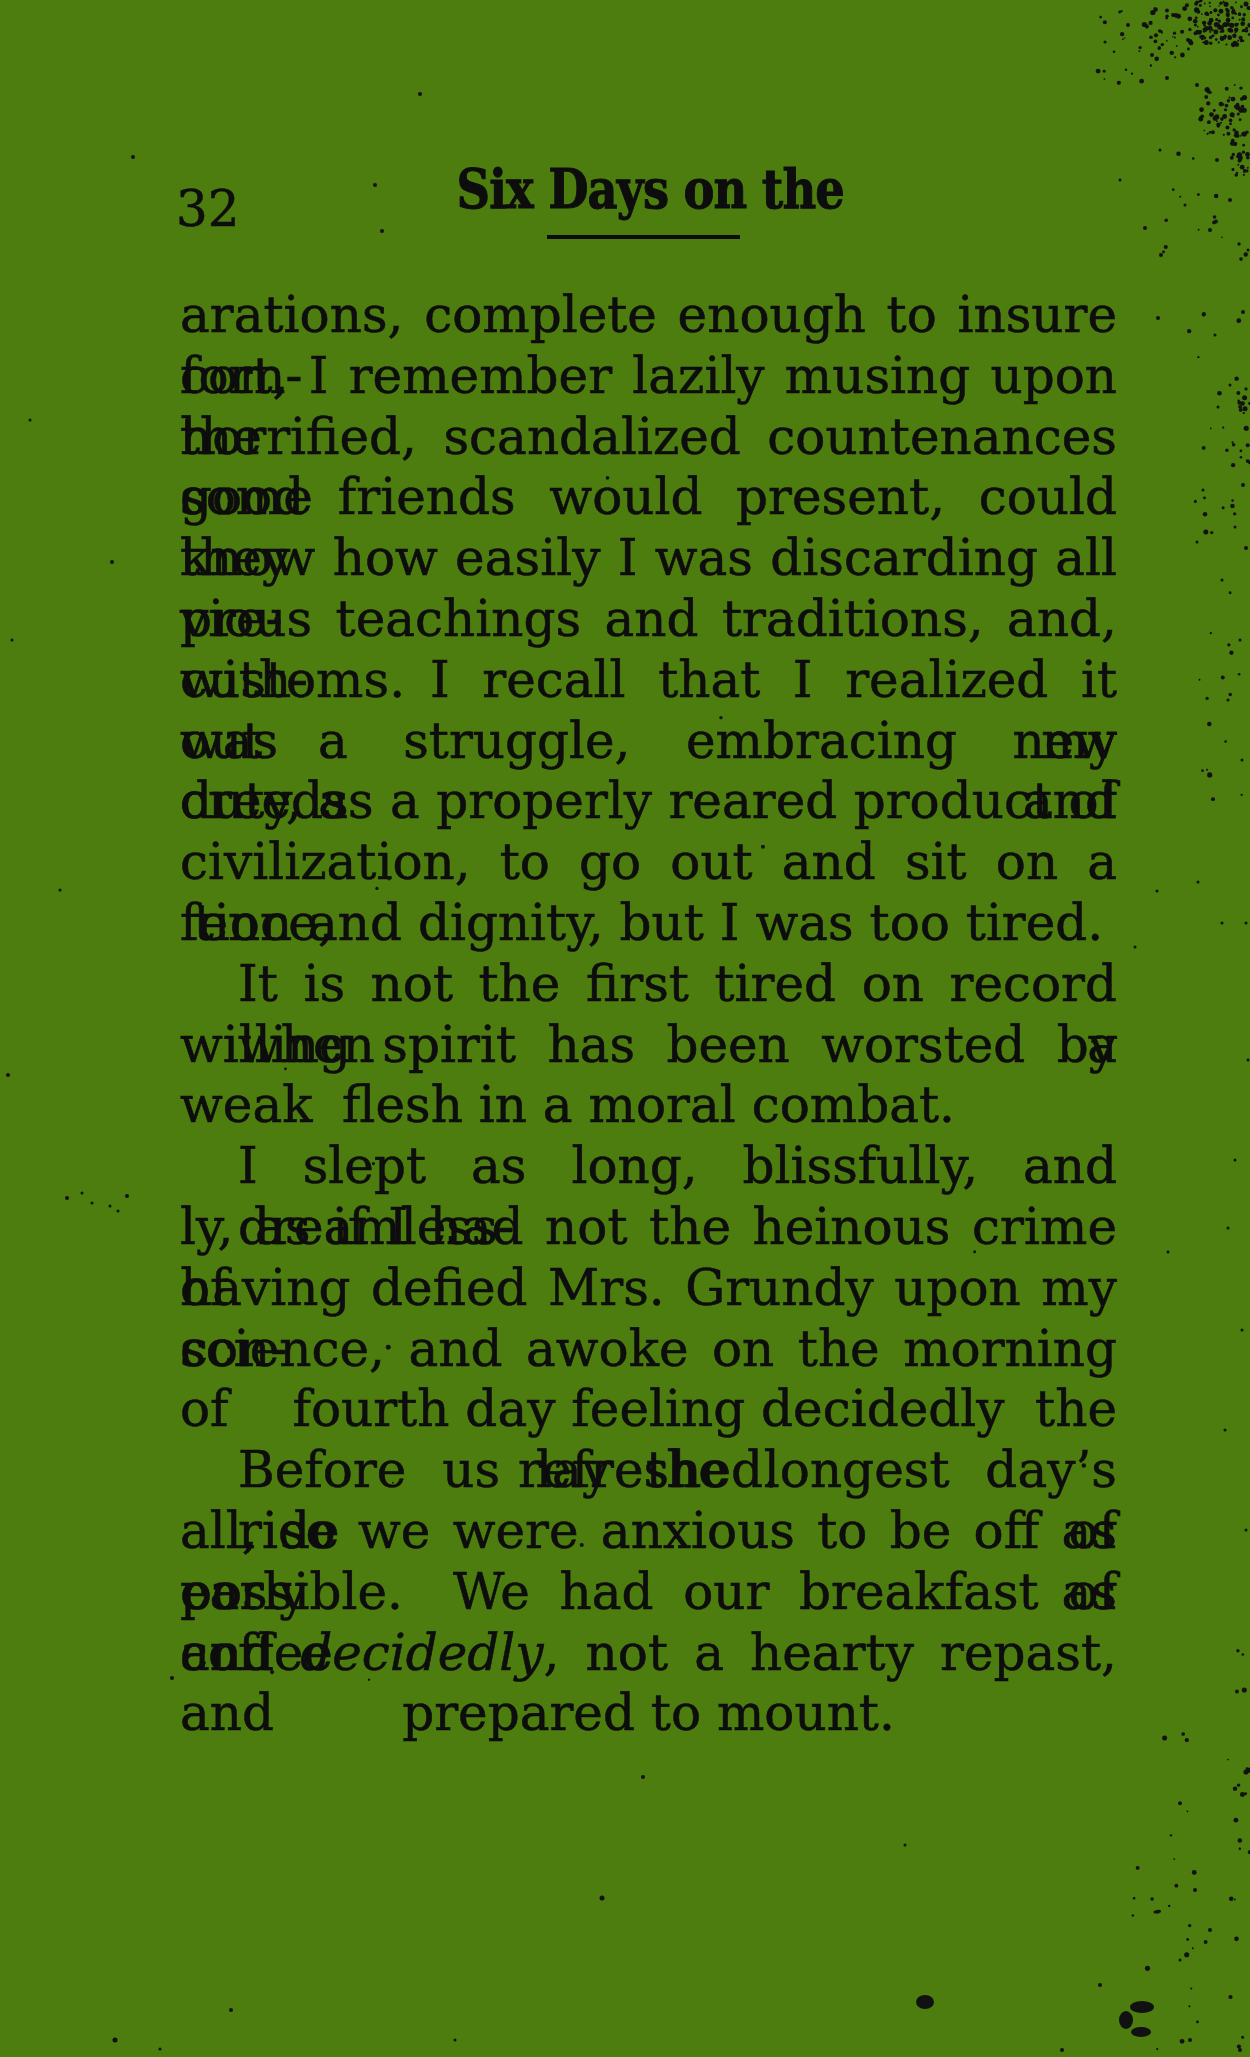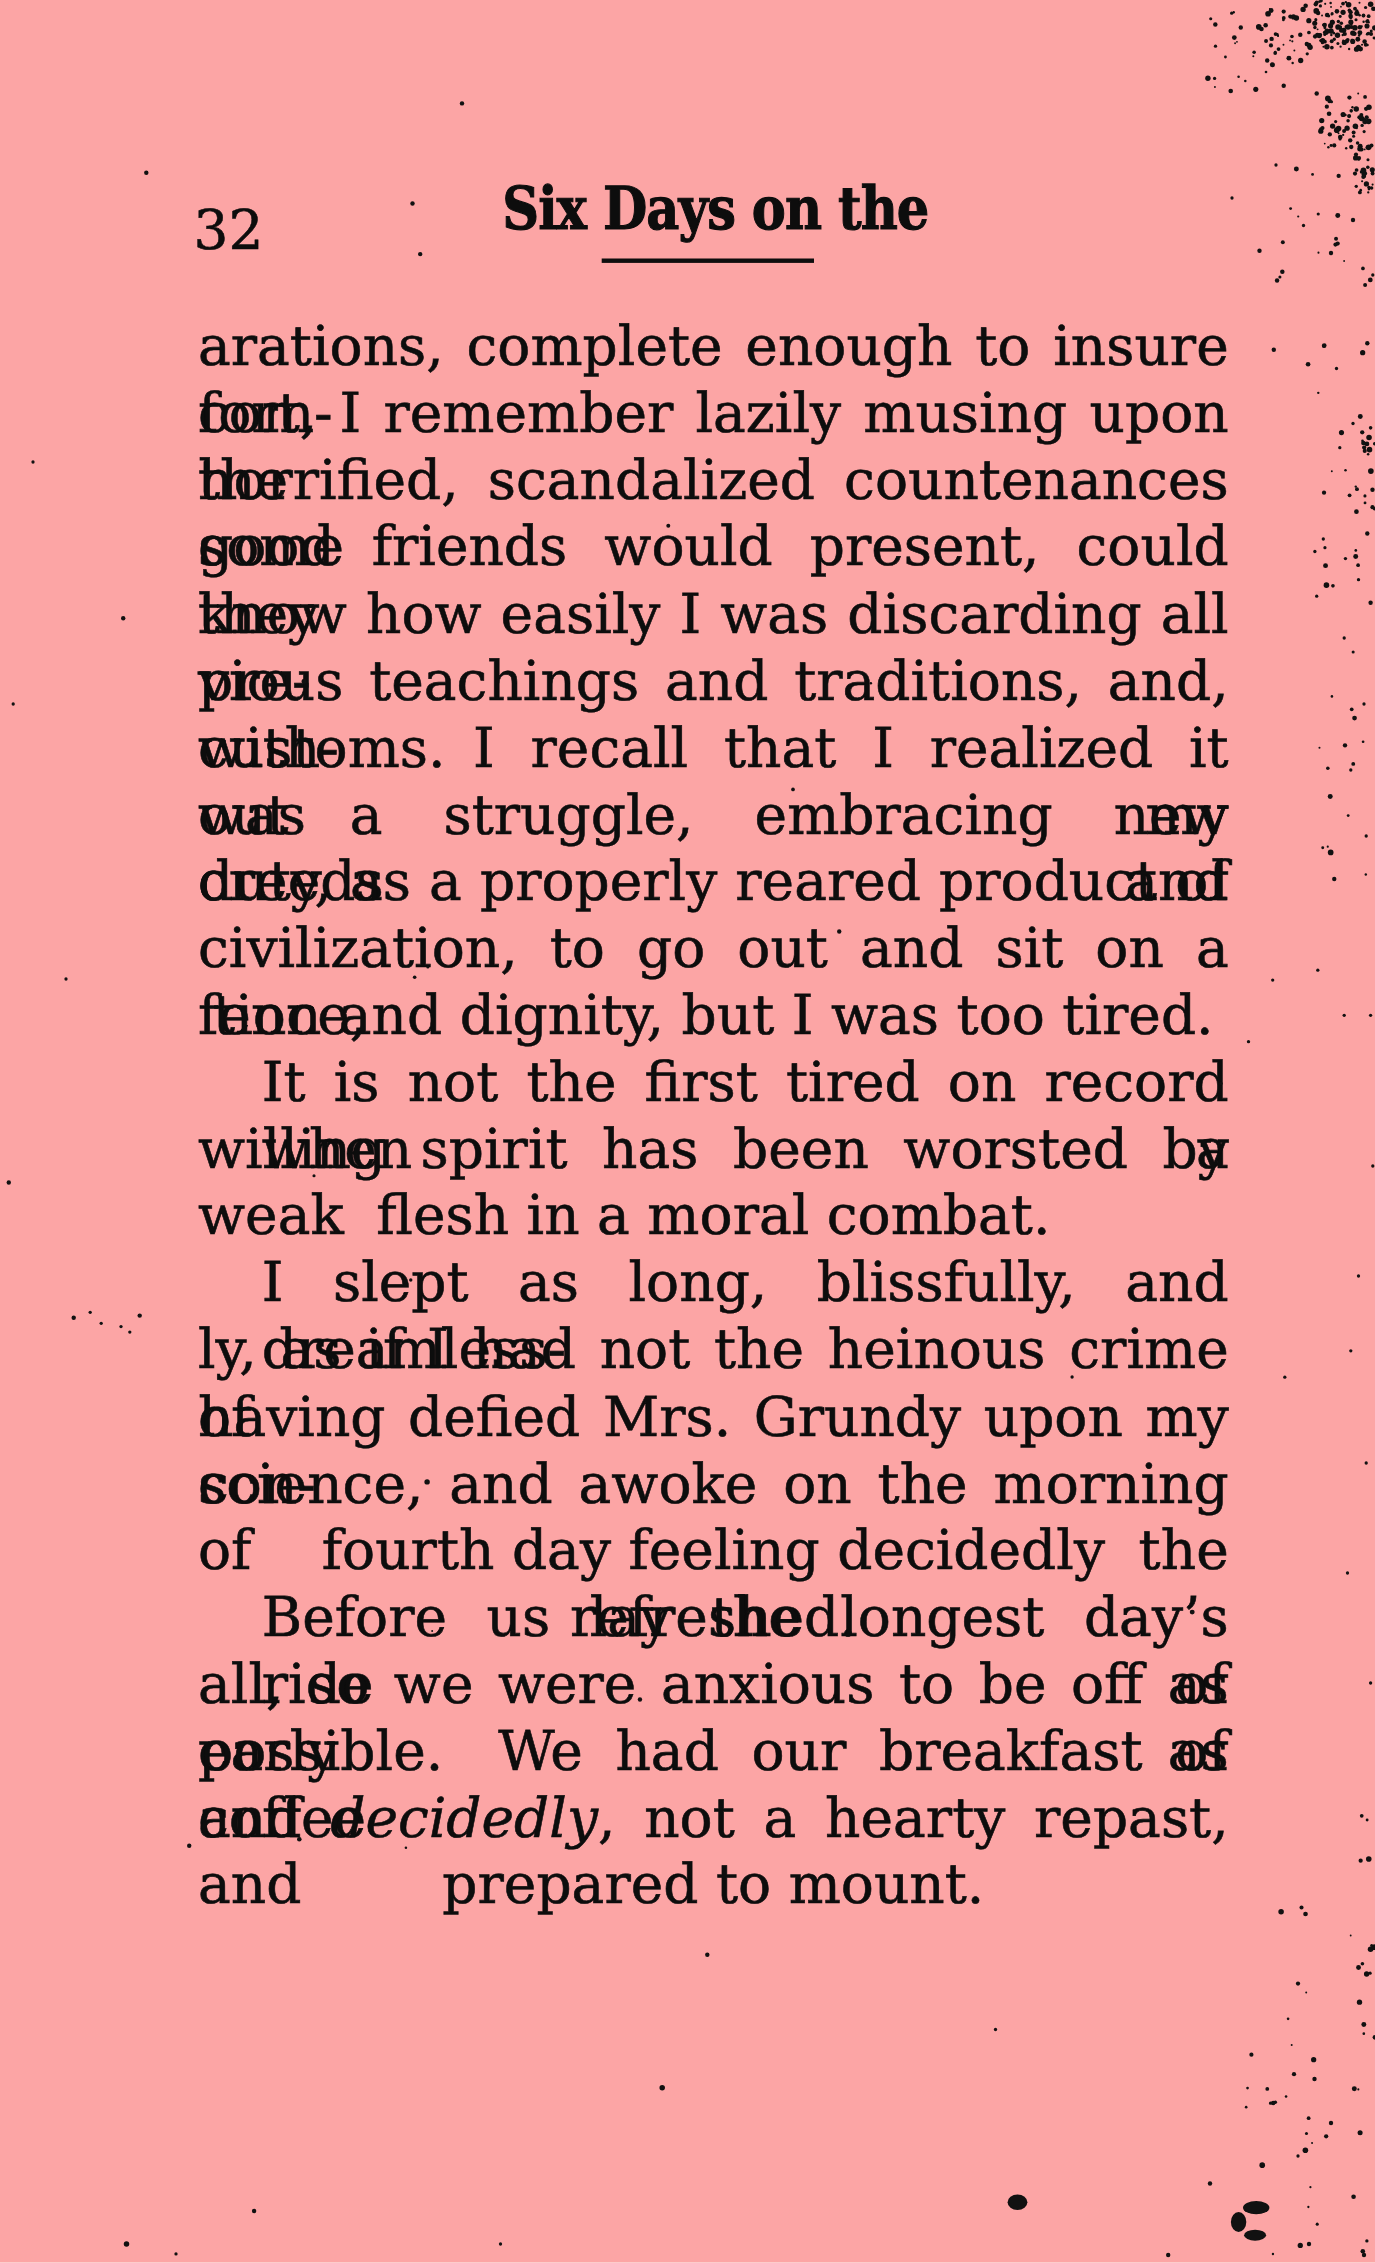--- a/index.html
+++ b/index.html
@@ -1,16 +1,16 @@
 <!DOCTYPE html>
 <html><head>
 <meta charset="utf-8">
 <style>
   html,body{margin:0;padding:0;background:#ffffff;}
-  .page{position:relative;width:1250px;height:2057px;background:#fca5a5;overflow:hidden;
+  .page{position:relative;width:1250px;height:2057px;background:#4d7c0f;overflow:hidden;
         font-family:"DejaVu Serif", serif;color:#0d0d0d;}
   .folio{position:absolute;left:176px;top:184px;font-size:50px;line-height:1;
          -webkit-text-stroke:0.5px currentColor;}
   .running-head{position:absolute;left:250px;top:162px;width:800px;text-align:center;
                 font-size:54px;font-weight:bold;line-height:1;}
   .running-head .rh-inner{display:inline-block;transform:scaleX(.86);transform-origin:50% 50%;
                 letter-spacing:-1px;-webkit-text-stroke:1px currentColor;}
   .head-rule{position:absolute;left:547px;top:235px;width:193px;height:4px;background:#0d0d0d;}
   .body-text{position:absolute;left:180px;top:285px;width:937px;font-size:50px;
              -webkit-text-stroke:0.55px currentColor;}

